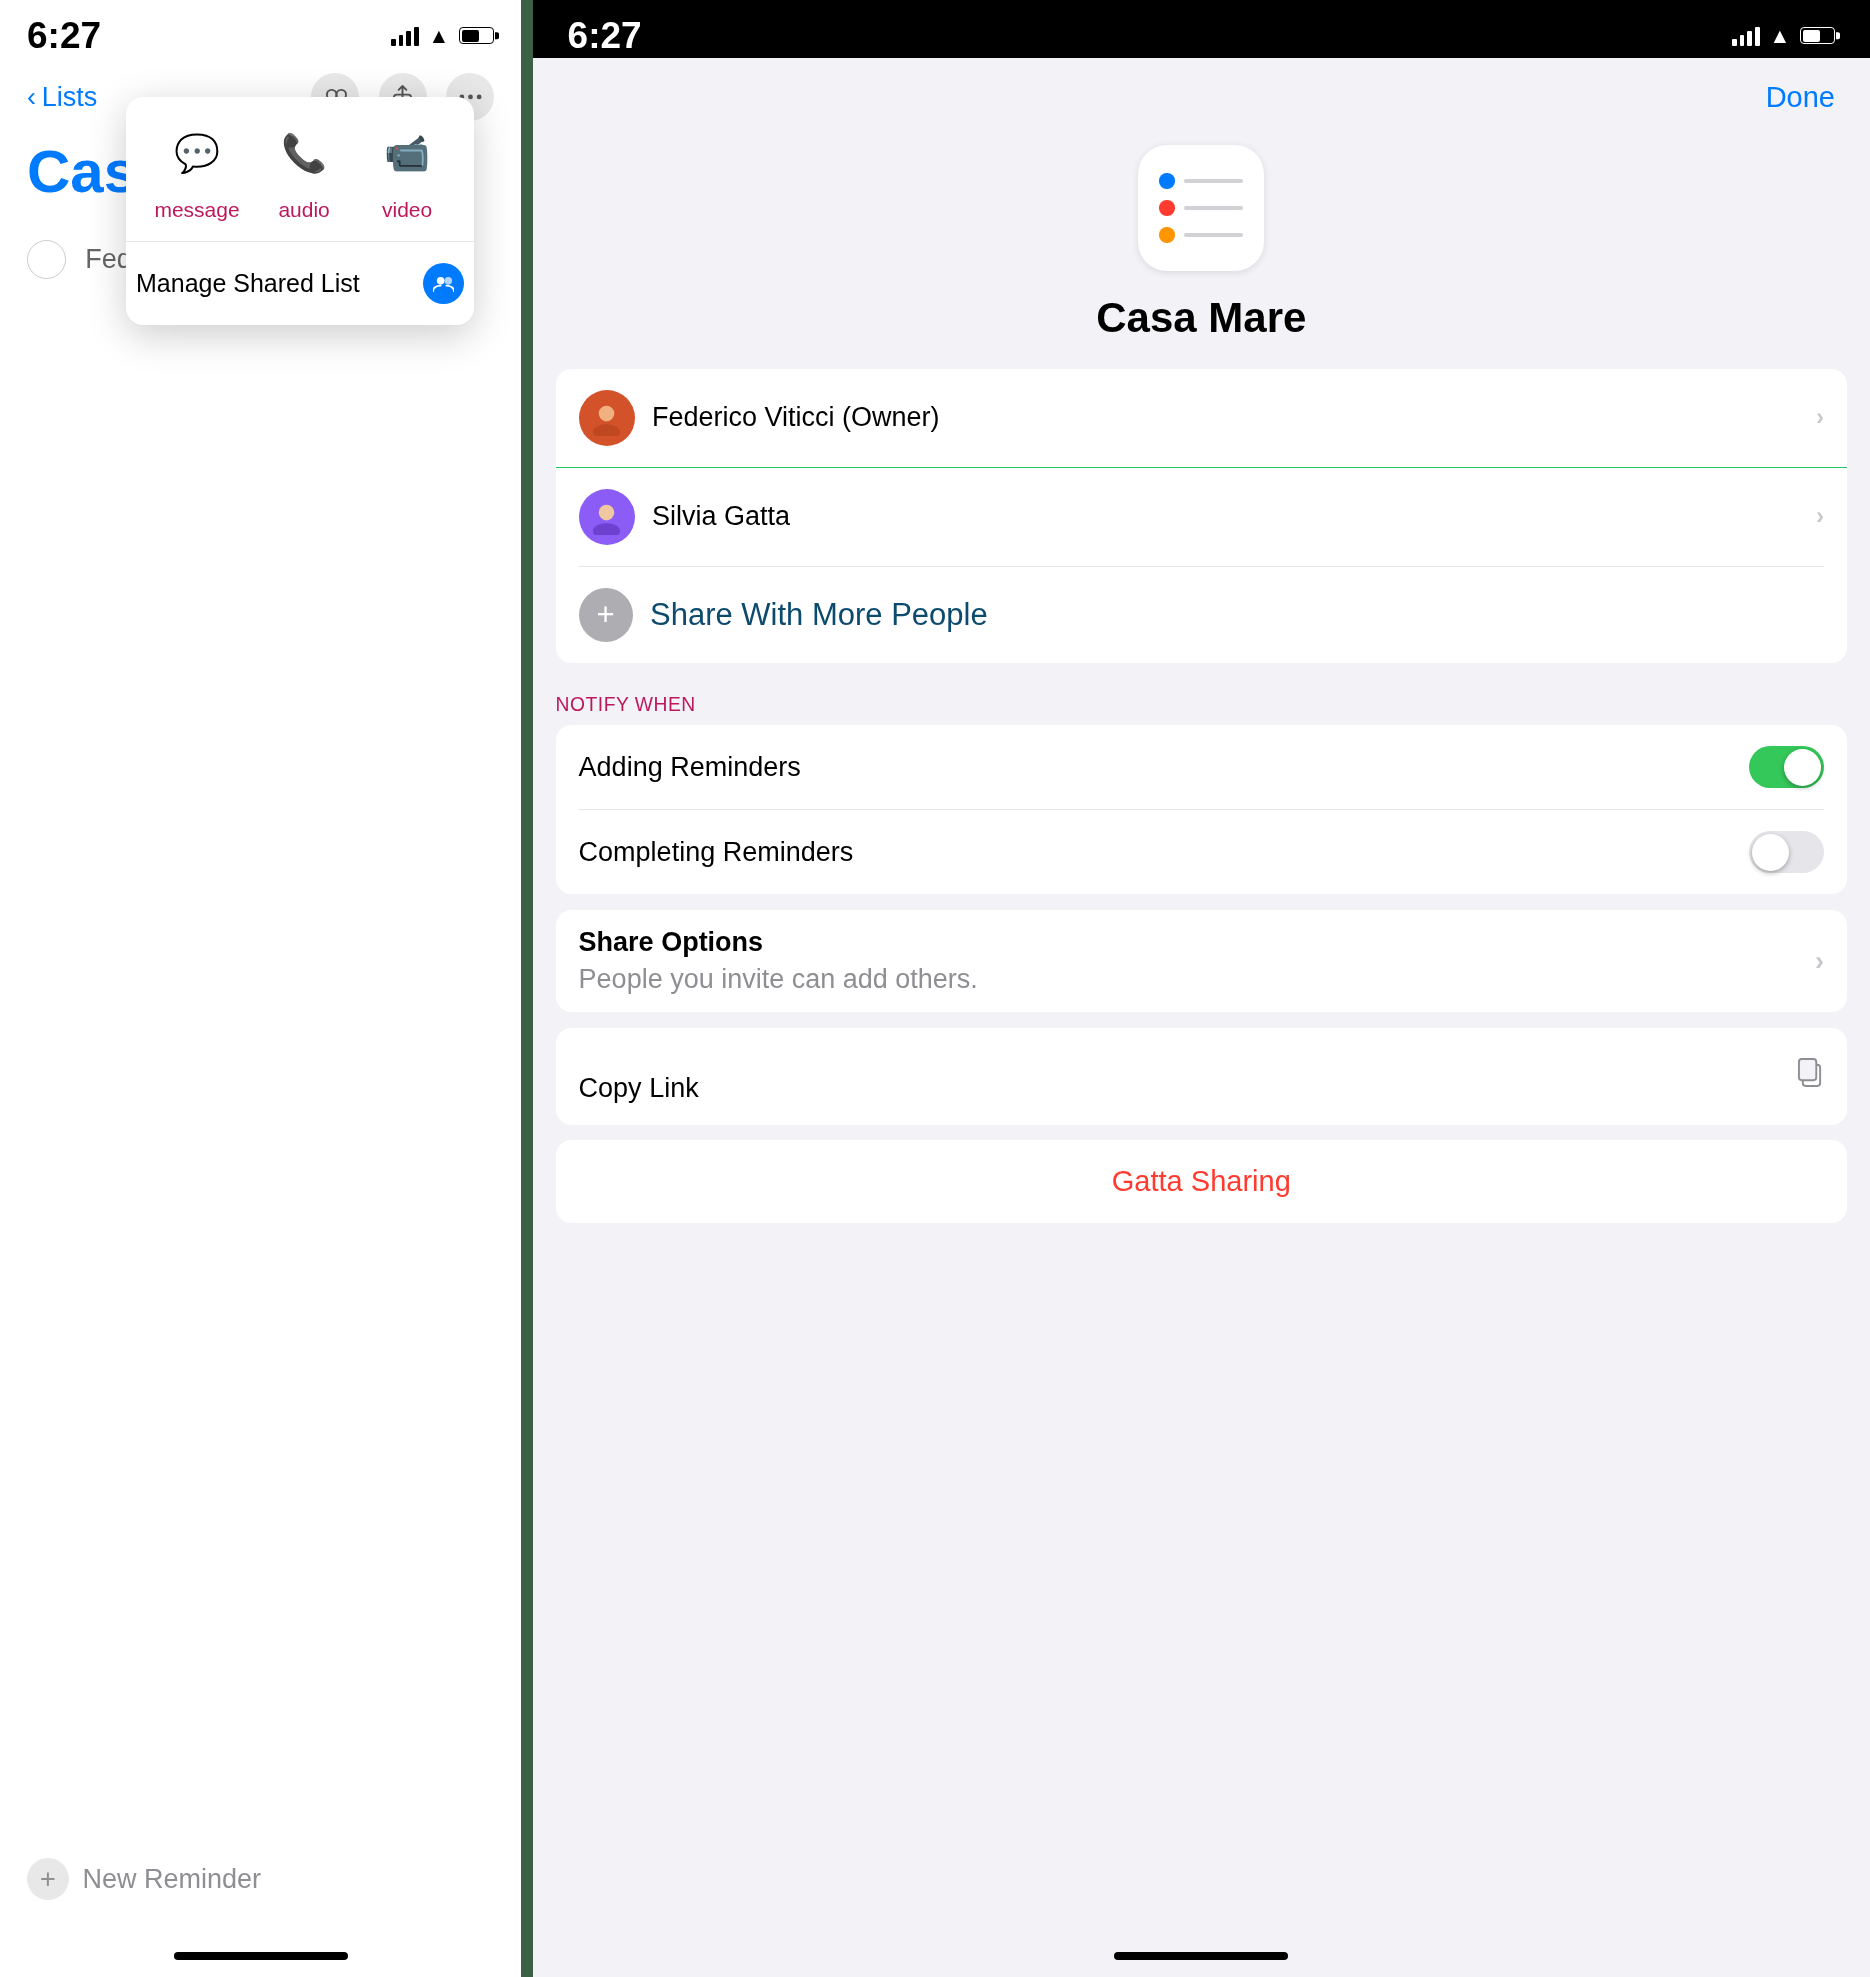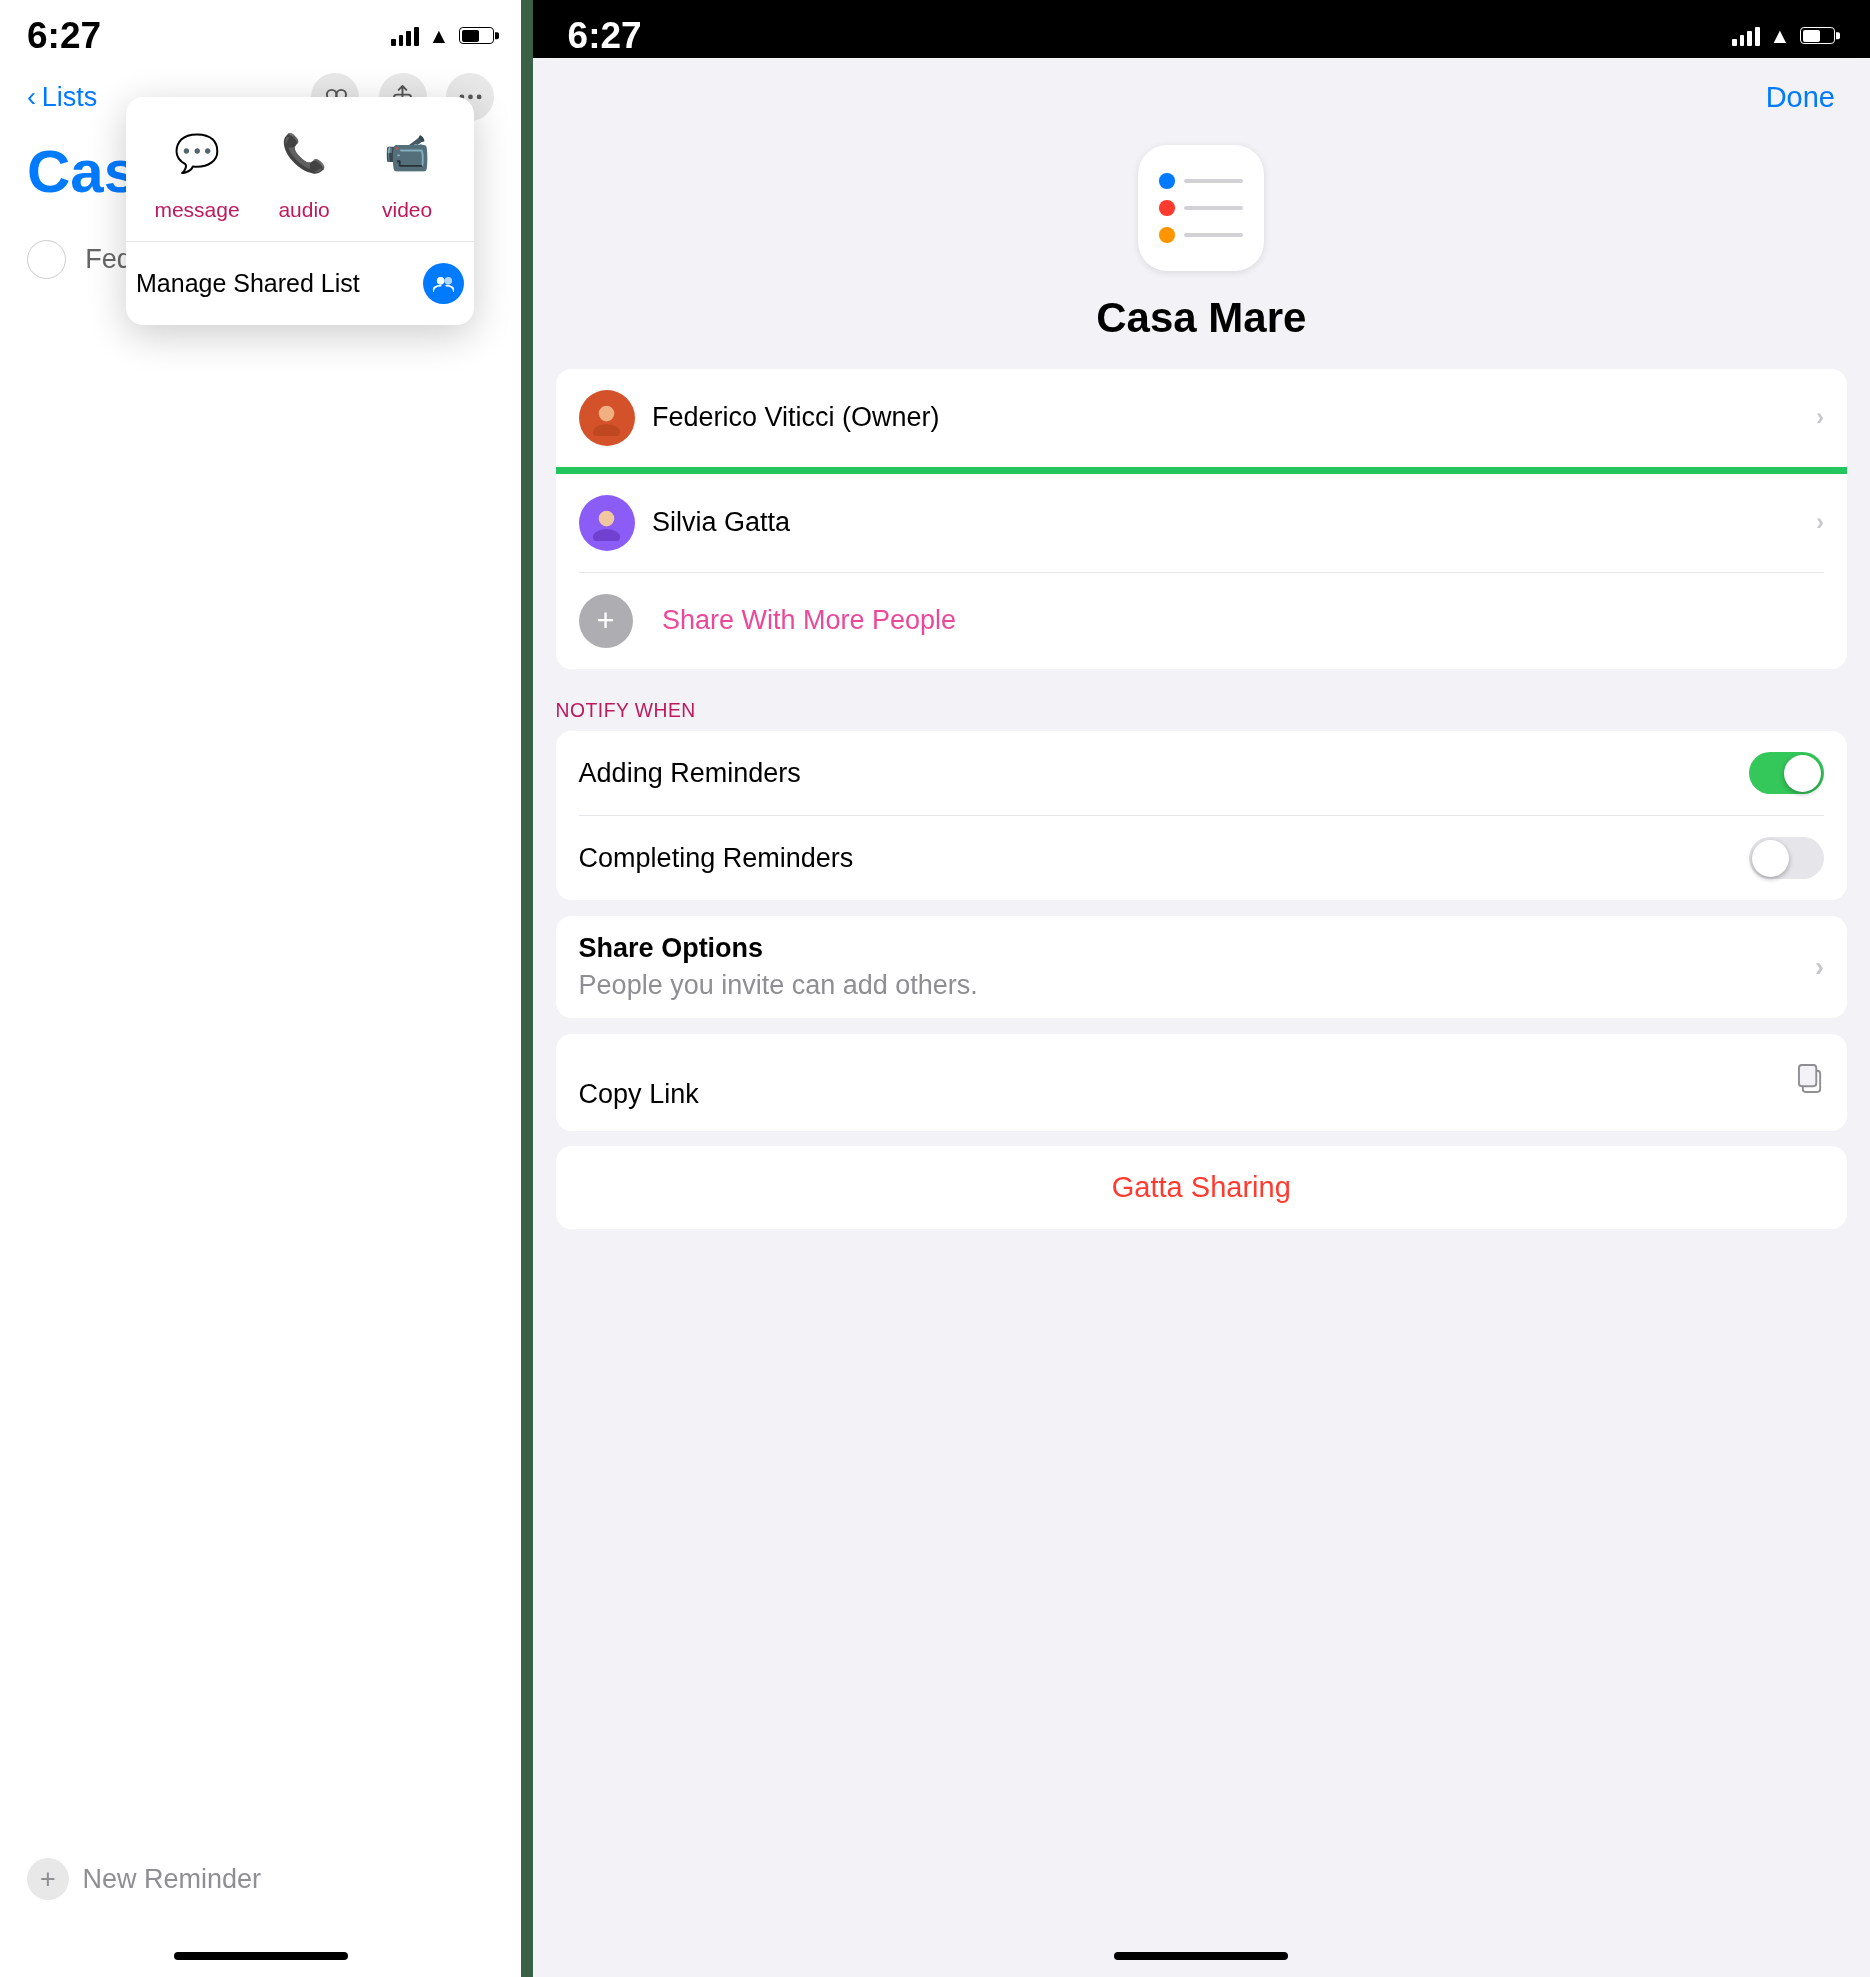--- a/index.html
+++ b/index.html
@@ -384,21 +384,21 @@
       background: #fff;
       border-radius: 15.4px;
       margin: 0 23px 15.4px;
       overflow: hidden;
     }
 
     .card-row {
       display: flex;
       align-items: center;
       padding: 21px 23px;
-      border-bottom: 7px solid #22c55e;
+      border-bottom: 1px solid #22c55e;
       gap: 17.4px;
     }
 
     .card-row:last-child {
       border-bottom: none;
     }
 
     .avatar {
       width: 56px;
       height: 56px;
@@ -440,23 +440,22 @@
       background: #aeaeb2;
       display: flex;
       align-items: center;
       justify-content: center;
       color: #fff;
       font-size: 31px;
       font-weight: 300;
     }
 
     .share-more-label {
-      font-size: 27px;
-      color: #ec4899;
-      margin-left: 12px;
+      font-size: 31px;
+      color: #0c4a6e;
     }
 
     
     .section-header {
       padding: 15.4px 23px 9.7px;
       font-size: 19.3px;
       font-weight: 500;
       color: #be185d;
       letter-spacing: 0.5px;
       text-transform: uppercase;

